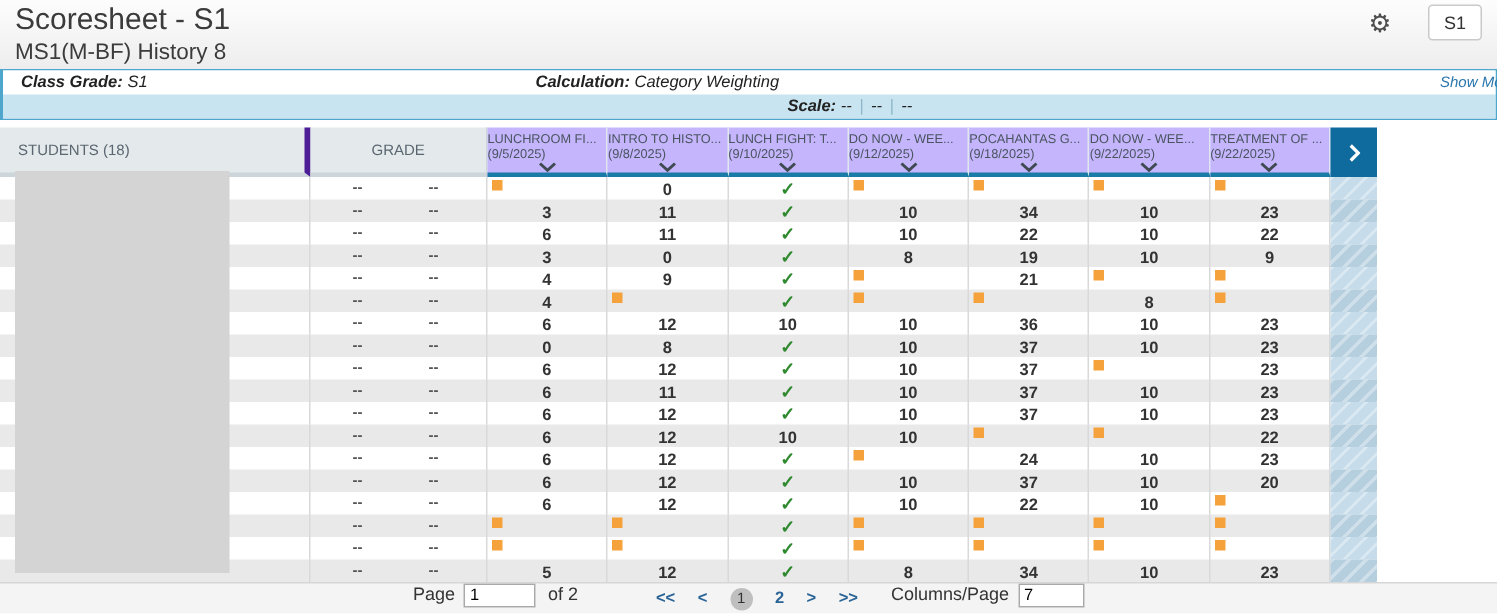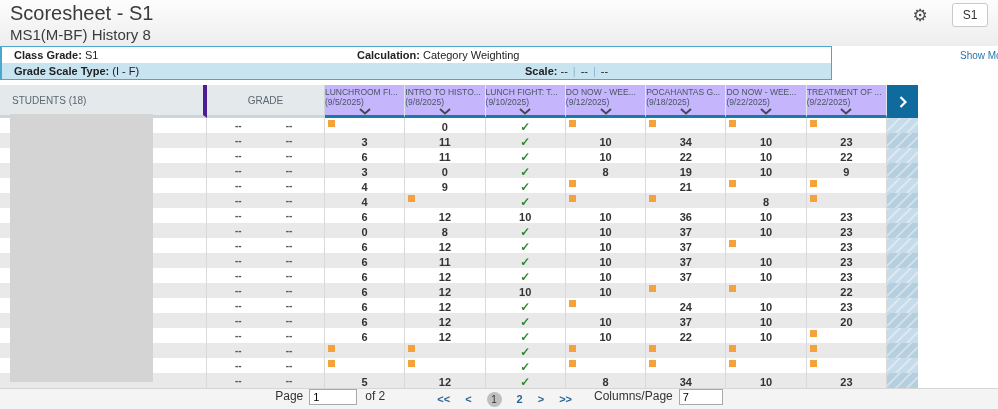--- a/index.html
+++ b/index.html
@@ -11,22 +11,22 @@
     background:linear-gradient(#fdfdfd,#ededed); }
   .title { position:absolute; left:10px; top:2px; font-size:20px; color:#3b3b3b; }
   .subtitle { position:absolute; left:10px; top:26px; font-size:15px; color:#3b3b3b; }
   .gearbtn { position:absolute; right:60px; top:3px; width:36px; height:24px;
     background:transparent; border:none; font-size:17px; color:#4d4d4d; cursor:pointer; }
   .s1btn { position:absolute; right:10px; top:3px; width:36px; height:24px;
     background:#fff; border:1px solid #c9c9c9; border-radius:3px; font-size:12px;
     color:#333; cursor:pointer; }
 
   
-  .infobox { position:absolute; left:0; top:46px; width:832px; height:34px;
-    border:1px solid #4ea6cd; border-left-width:2px; }
+  .infobox { position:absolute; left:0; top:46px; width:998px; height:34px;
+    border:1px solid #4ea6cd; border-left-width:2px;font-style:italic; }
   .inforow { position:relative; width:100%; height:16px; font-size:11px; color:#222; }
   .inforow.r1 { background:#fff; line-height:16px; }
   .inforow.r2 { background:#c8e4f1; height:16px; line-height:16px; }
   .lbl { font-weight:bold; }
   .classgrade { position:absolute; left:12px; }
   .calc { position:absolute; left:355px; }
   .showmore { position:absolute; left:958px; top:1px; color:#2a77ad; font-size:10px;
     white-space:nowrap; cursor:pointer; text-decoration:none; }
   .gradescale { position:absolute; left:12px; }
   .gradevals { position:absolute; left:523px; }
@@ -102,21 +102,20 @@
   <button class="s1btn">S1</button>
 </div>
 
 <div class="infobox">
   <div class="inforow r1">
     <span class="classgrade"><span class="lbl">Class Grade:</span> <span>S1</span></span>
     <span class="calc"><span class="lbl">Calculation:</span> <span>Category Weighting</span></span>
     <a class="showmore">Show More</a>
   </div>
   <div class="inforow r2">
-    <span class="gradescale"><span class="lbl">Grade Scale Type:</span> <span>(I - F)</span></span>
     <span class="gradevals"><span class="lbl">Scale:</span> <span>--</span><span class="sep">|</span><span>--</span><span class="sep">|</span><span>--</span></span>
   </div>
 </div>
 
 <div class="scoretable">
   <div class="thead">
     <div class="h-students">STUDENTS (18)</div>
     <div class="h-grade">GRADE</div>
 
     <div class="hcol">

